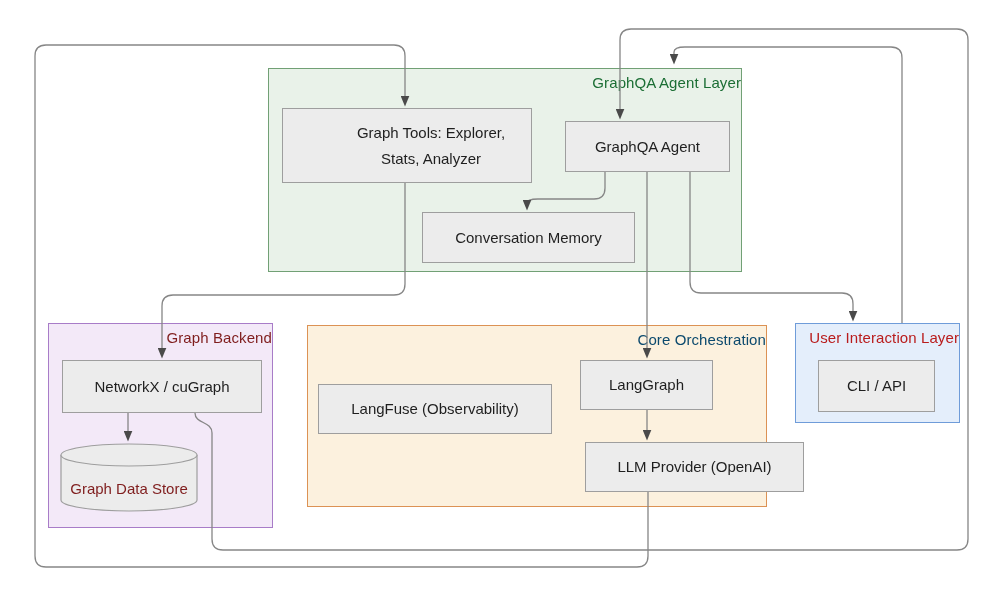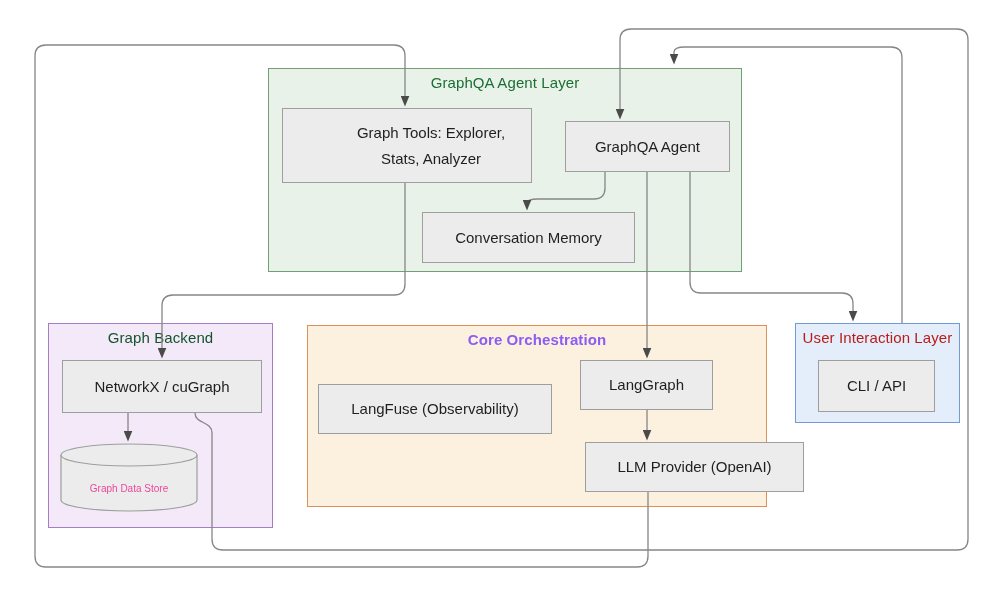--- a/index.html
+++ b/index.html
@@ -5,56 +5,56 @@
   html,body{margin:0;padding:0;background:#ffffff;}
   body{
     width:1000px;height:589px;position:relative;overflow:hidden;
     font-family:"Liberation Sans","DejaVu Sans",sans-serif;
   }
   .canvas{position:absolute;left:0;top:0;width:1000px;height:589px;}
   .container{
     position:absolute;border:1px solid #888;box-sizing:border-box;
   }
   .container-title{
-    position:absolute;left:0;top:5px;width:100%;text-align:center;
+    position:absolute;left:0;top:5px;width:100%;text-align:right;
     font-size:15px;font-weight:500;letter-spacing:.1px;
   }
   .node{
     position:absolute;box-sizing:border-box;
     background:#ececec;border:1px solid #9e9e9e;
     display:flex;align-items:center;justify-content:center;
     font-size:15px;color:#1f1f1f;text-align:center;line-height:1.7;
   }
   .node .lbl{display:inline-block;}
   .node-graph-tools .lbl{max-width:182px;}
   .cyl-wrap{position:absolute;}
   .cyl-wrap svg{position:absolute;left:0;top:0;}
   .cyl-label{
     position:absolute;left:0;top:22px;width:100%;height:calc(100% - 22px);
     display:flex;align-items:center;justify-content:center;
-    font-size:10px;color:#ec4899;
+    font-size:15px;color:#7f1d1d;
   }
   svg.edges{position:absolute;left:0;top:0;pointer-events:none;}
   svg.edges path.edge{fill:none;stroke-width:1.3px;}
 </style>
 </head>
 <body>
 
 <div class="canvas">
 
   <div class="container" style="left: 268px; top: 68px; width: 474px; height: 204px; background-color: rgb(233, 242, 233); border-color: rgb(113, 160, 117);">
     <div class="container-title" style="color: rgb(27, 110, 52);">GraphQA Agent Layer</div>
   </div>
 
   <div class="container" style="left: 48px; top: 323px; width: 225px; height: 205px; background-color: rgb(243, 233, 248); border-color: rgb(168, 124, 200);">
-    <div class="container-title" style="color: #14532d;">Graph Backend</div>
+    <div class="container-title" style="color: #7f1d1d;">Graph Backend</div>
   </div>
 
   <div class="container" style="left: 307px; top: 325px; width: 460px; height: 182px; background-color: rgb(252, 241, 222); border-color: rgb(220, 146, 84);">
-    <div class="container-title" style="color: #8b5cf6; font-weight: bold;">Core Orchestration</div>
+    <div class="container-title" style="color: #0c4a6e;">Core Orchestration</div>
   </div>
 
   <div class="container" style="left: 795px; top: 323px; width: 165px; height: 100px; background-color: rgb(228, 238, 251); border-color: rgb(111, 156, 217);">
     <div class="container-title" style="color: #b91c1c;">User Interaction Layer</div>
   </div>
 
   <div class="node node-graph-tools" style="left: 282px; top: 108px; width: 250px; height: 75px; background-color: rgb(236, 236, 236); border-color: rgb(158, 158, 158); padding-left: 48px;">
     <span class="lbl">Graph Tools: Explorer, Stats, Analyzer</span>
   </div>
 

